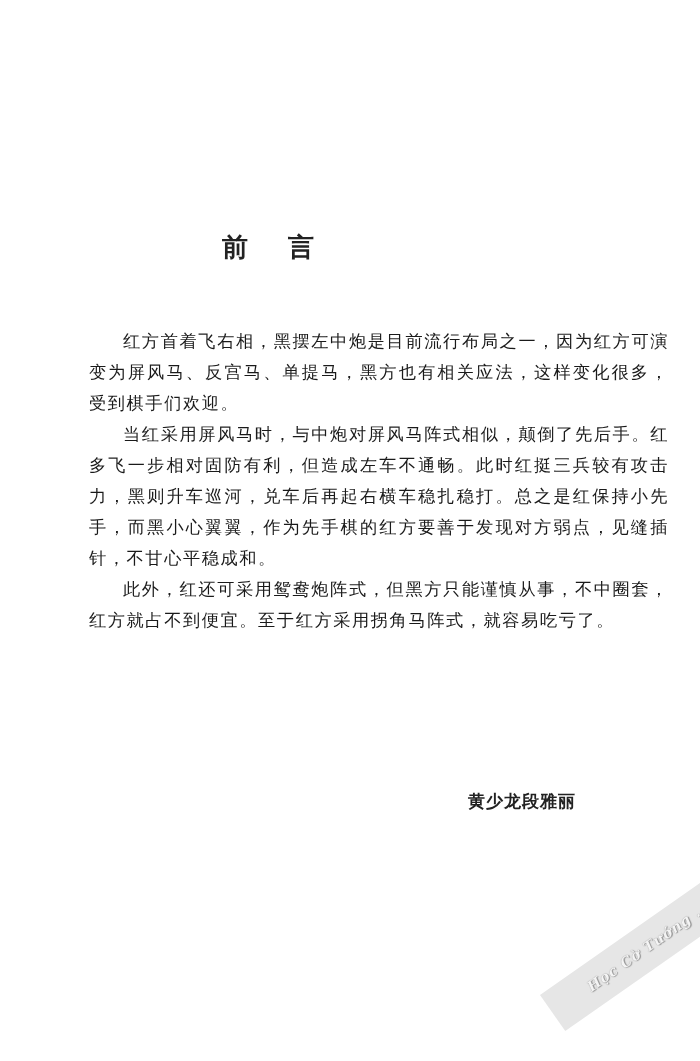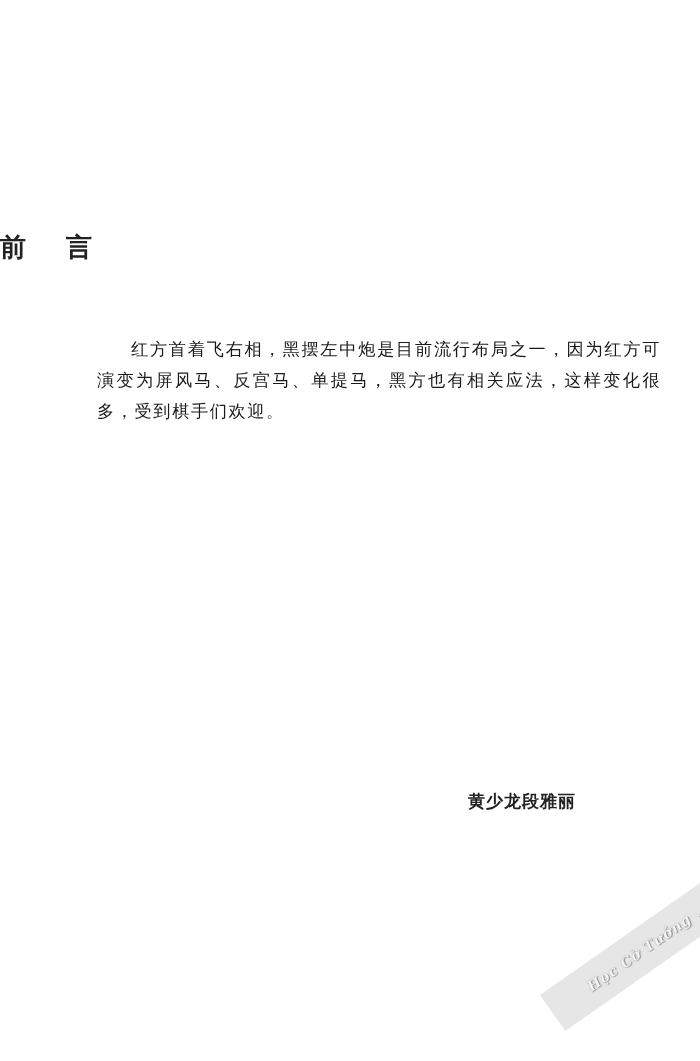--- a/index.html
+++ b/index.html
@@ -4,30 +4,30 @@
   <style>
     html, body { margin: 0; padding: 0; }
     body {
       width: 700px; height: 1061px; position: relative; overflow: hidden;
       background: #ffffff;
       font-family: "DejaVu Serif", "Liberation Serif", serif;
       color: #1a1a1a;
     }
     .title {
       position: absolute; top: 230px; left: 0; width: 576px;
-      font-size: 26px; font-weight: bold;
+      text-align: center; font-size: 26px; font-weight: bold;
       letter-spacing: 30px; font-family: "DejaVu Sans", sans-serif;
       color: #222;
     }
     .title span { display: inline-block; margin-right: 10px; }
     .body-text {
       position: absolute; top: 326px; left: 89px; width: 580px;
     }
     .para {
-      margin: 8px; font-size: 17.2px; line-height: 31px;
+      margin: 0; font-size: 17.2px; line-height: 31px;
       text-indent: 34px; text-align: justify; letter-spacing: 1.6px;
       word-break: break-all;
     }
     .author {
       position: absolute; top: 790px; left: 468px;
       font-size: 17px; font-weight: bold; font-family: "DejaVu Sans", sans-serif;
       color: #222; letter-spacing: 1px;
     }
     .author span + span { }
     .watermark {
@@ -45,20 +45,22 @@
   </style>
 </head>
 <body>
 
 <div class="title">
   <span>前</span><span>言</span>
 </div>
 
 <div class="body-text">
   <p class="para">红方首着飞右相，黑摆左中炮是目前流行布局之一，因为红方可演变为屏风马、反宫马、单提马，黑方也有相关应法，这样变化很多，受到棋手们欢迎。</p>
+  <p class="para">当红采用屏风马时，与中炮对屏风马阵式相似，颠倒了先后手。红多飞一步相对固防有利，但造成左车不通畅。此时红挺三兵较有攻击力，黑则升车巡河，兑车后再起右横车稳扎稳打。总之是红保持小先手，而黑小心翼翼，作为先手棋的红方要善于发现对方弱点，见缝插针，不甘心平稳成和。</p>
+  <p class="para">此外，红还可采用鸳鸯炮阵式，但黑方只能谨慎从事，不中圈套，红方就占不到便宜。至于红方采用拐角马阵式，就容易吃亏了。</p>
 </div>
 
 <div class="author">
   <span>黄少龙</span><span>段雅丽</span>
 </div>
 
 <div class="watermark">
   <span class="watermark-text">Học Cờ Tướng . Net</span>
 </div>
 

